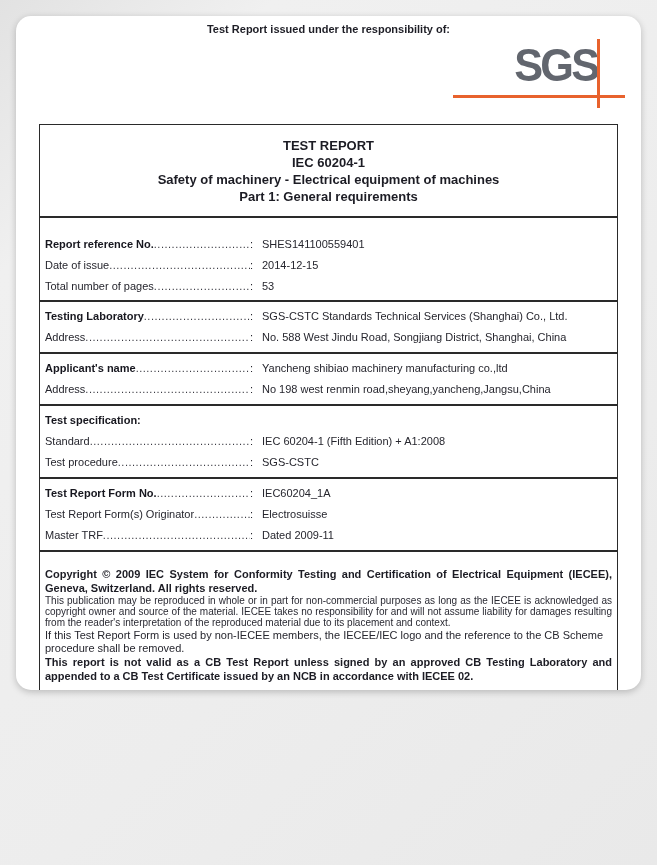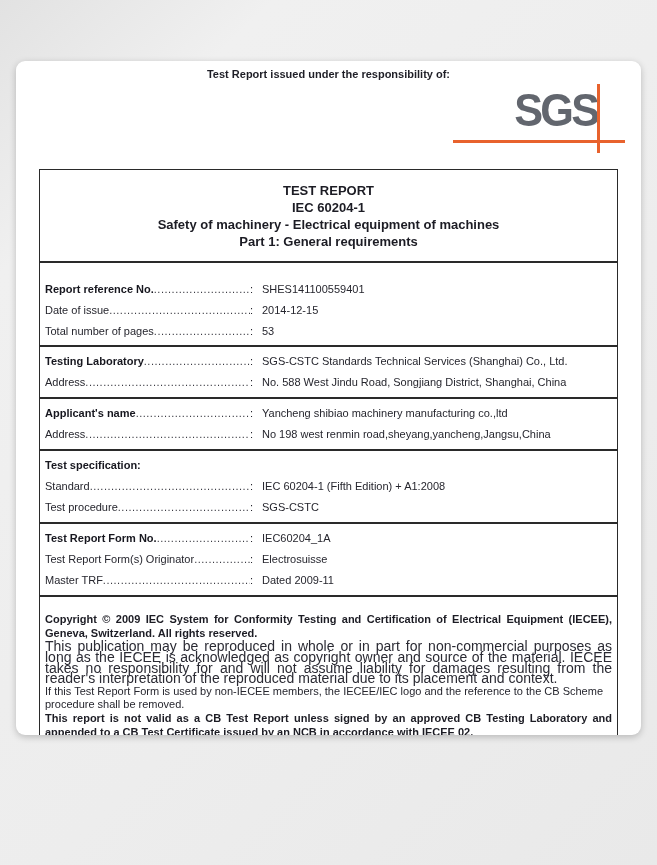--- a/index.html
+++ b/index.html
@@ -8,24 +8,23 @@
     width:657px; height:865px; overflow:hidden;
     background:#ececec;
     font-family:"Liberation Sans", sans-serif;
   }
   .stage {
     position:relative; width:657px; height:865px;
     background:linear-gradient(135deg,#e2e2e2 0%,#f0f0f0 18%,#ededed 60%,#e9e9e9 100%);
   }
   .page {
     position:absolute; left:16px; top:16px; width:625px; height:674px;
-    background:#ffffff; border-radius:9px;
+    background:#ffffff; border-radius:15px;
     box-shadow:0 2px 7px rgba(0,0,0,.22);
     overflow:hidden;
-    margin-top:45px;
   }
   
   .doc-header { position:relative; height:108px; }
   .issued-note {
     position:absolute; top:7px; left:0; right:0;
     text-align:center; font-size:11px; font-weight:bold; color:#1e1e26;
   }
   .sgs-text {
     position:absolute; top:25px; right:44px;
     font-size:47px; line-height:1; font-weight:bold;
@@ -50,21 +49,21 @@
   .lt { white-space:nowrap; }
   .b { font-weight:bold; color:#17171f; }
   .dots { flex:1 1 auto; overflow:hidden; white-space:nowrap; min-width:6px; color:#3a3a42; }
   .dots::before { content:"......................................................................................"; letter-spacing:.5px; }
   .val { flex:1; padding-left:9px; }
   .sec-a { padding-top:16px; padding-bottom:3px; }
   .spec-heading { font-size:11px; font-weight:bold; line-height:21px; color:#17171f; }
   
   .sec-copyright { padding:16px 5px 7px; }
   .cp-bold  { font-size:11px; font-weight:bold; line-height:13.5px; text-align:justify; margin:0 0 1px; color:#1c1c24; }
-  .cp-small { font-size:14px; line-height:10.8px; text-align:justify; margin:0 0 1px; color:#2a2a33; }
+  .cp-small { font-size:10px; line-height:10.8px; text-align:justify; margin:0 0 1px; color:#2a2a33; }
   .cp-mid   { font-size:11px; line-height:13px; margin:0 0 1px; color:#26262e; }
   
   .sec-item { flex:1; padding-top:7px; }
   .sec-item .row { margin-bottom:10px; }
   .tm-row { align-items:flex-start; }
   .tm-box {
     position:relative; width:92px; height:37px; background:#d5d5d5;
     padding:2px 5px; margin-top:2px;
   }
   .tm-top { display:flex; align-items:center; height:21px; }

